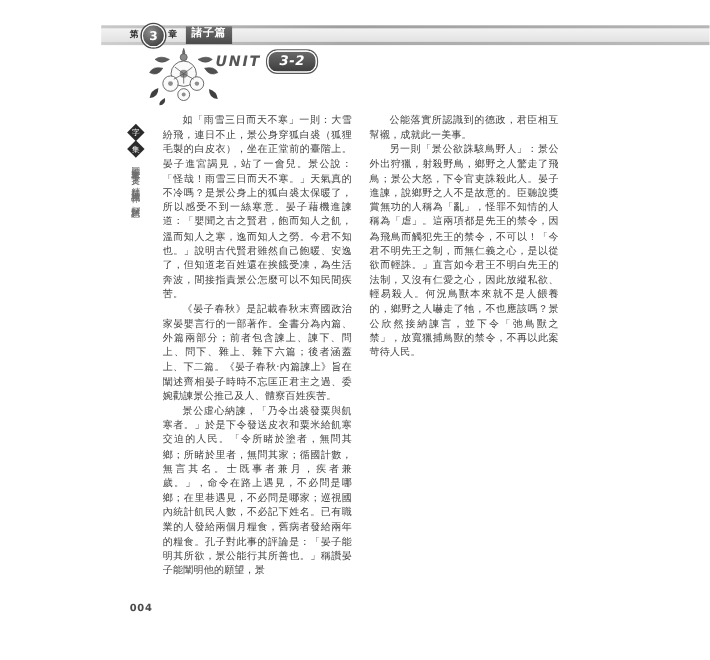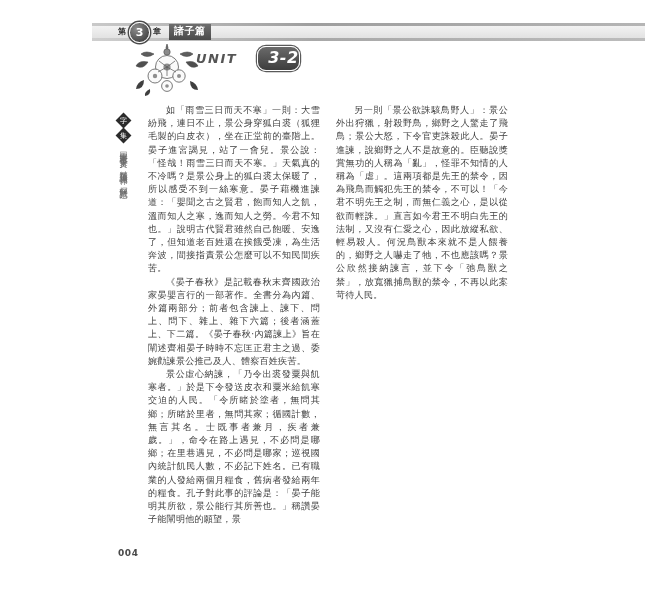--- a/index.html
+++ b/index.html
@@ -96,37 +96,37 @@
     line-height: 1.25;
   }
 
   
   .unit-row {
     position: absolute;
     left: 196px;
     top: 46px;
     display: flex;
     align-items: center;
-    gap: 20px;
+    gap: 6px;
   }
   .unit-word {
     font-size: 13px;
     font-weight: bold;
     font-style: italic;
     letter-spacing: 1.5px;
     color: #555555;
   }
   .unit-pill {
     background: linear-gradient(to bottom, #6a6a6a, #3d3d3d);
     color: #ffffff;
-    font-size: 16px;
+    font-size: 12px;
     font-weight: bold;
     font-style: italic;
     letter-spacing: 0.5px;
-    padding: 1px 0 2px 10px;
+    padding: 1px 10px 2px 10px;
     border-radius: 9px;
     border: 1.3px solid #ffffff;
     box-shadow: 0 0 0 1.2px #5a5a5a;
     line-height: 1.25;
   }
 
   .unit-title {
     position: absolute;
     left: 196px;
     top: 64px;
@@ -275,19 +275,20 @@
     <span class="side-text">圖解大考字集古文－精選延讀寫作、探解試題</span>
   </div>
 
   <div class="columns">
     <div class="col">
       <p>如「雨雪三日而天不寒」一則：大雪紛飛，連日不止，景公身穿狐白裘（狐狸毛製的白皮衣），坐在正堂前的臺階上。晏子進宮謁見，站了一會兒。景公說：「怪哉！雨雪三日而天不寒。」天氣真的不冷嗎？是景公身上的狐白裘太保暖了，所以感受不到一絲寒意。晏子藉機進諫道：「嬰聞之古之賢君，飽而知人之飢，溫而知人之寒，逸而知人之勞。今君不知也。」說明古代賢君雖然自己飽暖、安逸了，但知道老百姓還在挨餓受凍，為生活奔波，間接指責景公怎麼可以不知民間疾苦。</p>
       <p>《晏子春秋》是記載春秋末齊國政治家晏嬰言行的一部著作。全書分為內篇、外篇兩部分；前者包含諫上、諫下、問上、問下、雜上、雜下六篇；後者涵蓋上、下二篇。《晏子春秋‧內篇諫上》旨在闡述齊相晏子時時不忘匡正君主之過、委婉勸諫景公推己及人、體察百姓疾苦。</p>
       <p>景公虛心納諫，「乃令出裘發粟與飢寒者。」於是下令發送皮衣和粟米給飢寒交迫的人民。「令所睹於塗者，無問其鄉；所睹於里者，無問其家；循國計數，無言其名。士既事者兼月，疾者兼歲。」，命令在路上遇見，不必問是哪鄉；在里巷遇見，不必問是哪家；巡視國內統計飢民人數，不必記下姓名。已有職業的人發給兩個月糧食，舊病者發給兩年的糧食。孔子對此事的評論是：「晏子能明其所欲，景公能行其所善也。」稱讚晏子能闡明他的願望，景</p>
     </div>
     <div class="col">
+      <p>公能落實所認識到的德政，君臣相互幫襯，成就此一美事。</p>
       <p>另一則「景公欲誅駭鳥野人」：景公外出狩獵，射殺野鳥，鄉野之人驚走了飛鳥；景公大怒，下令官吏誅殺此人。晏子進諫，說鄉野之人不是故意的。臣聽說獎賞無功的人稱為「亂」，怪罪不知情的人稱為「虐」。這兩項都是先王的禁令，因為飛鳥而觸犯先王的禁令，不可以！「今君不明先王之制，而無仁義之心，是以從欲而輕誅。」直言如今君王不明白先王的法制，又沒有仁愛之心，因此放縱私欲、輕易殺人。何況鳥獸本來就不是人餵養的，鄉野之人嚇走了牠，不也應該嗎？景公欣然接納諫言，並下令「弛鳥獸之禁」，放寬獵捕鳥獸的禁令，不再以此案苛待人民。</p>
     </div>
   </div>
 
   <div class="page-number">004</div>
 
 </div>
 
 </body></html>

